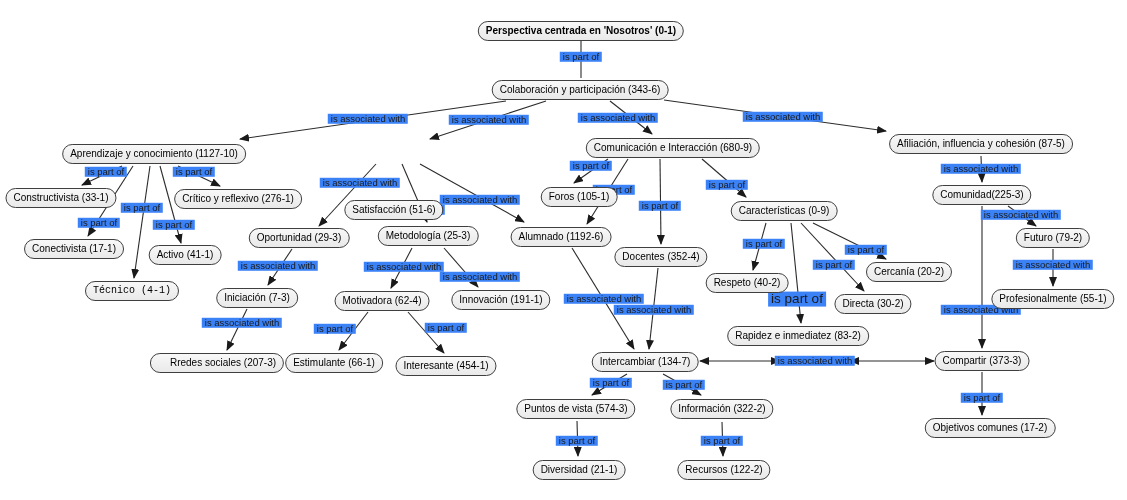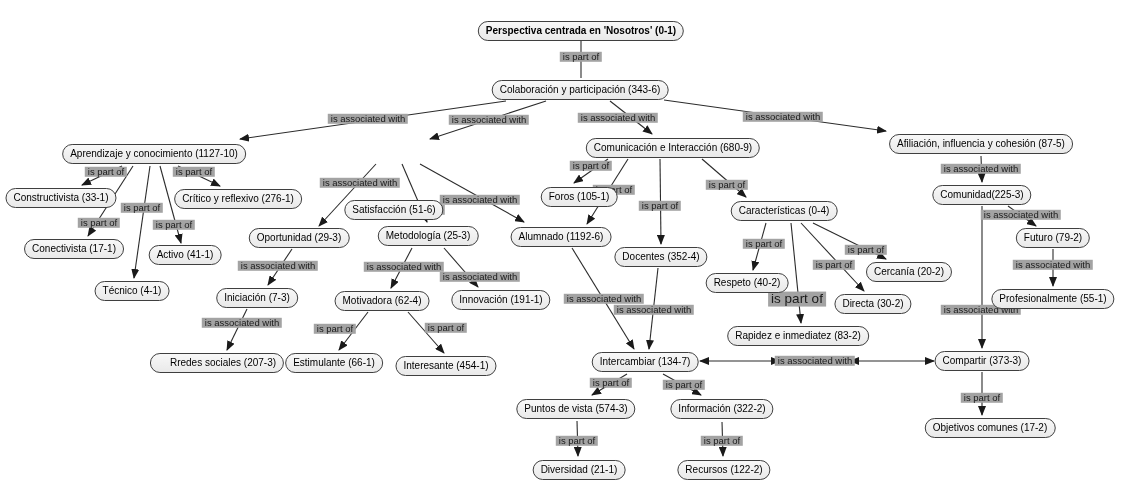--- a/index.html
+++ b/index.html
@@ -4,21 +4,21 @@
 <style>
   html,body{margin:0;padding:0;background:#ffffff;}
   #canvas{
     position:relative;width:1127px;height:500px;background:#ffffff;
     font-family:"Liberation Sans",sans-serif;overflow:hidden;
   }
   #edges-svg{position:absolute;left:0;top:0;width:1127px;height:500px;z-index:1;}
   .edge-line{stroke:#2b2b2b;stroke-width:1.1;fill:none;}
   .edge-label{
     position:absolute;transform:translate(-50%,-50%);
-    font-size:9.5px;line-height:1.1;color:#1a1a1a;background:#a3a3a3;
+    font-size:9.5px;line-height:1.1;color:#1a1a1a;background:#3b82f6;
     padding:0 3px;white-space:nowrap;z-index:2;
   }
   .edge-label.big{font-size:13.5px;}
   .node{
     position:absolute;transform:translate(-50%,-50%);
     background:linear-gradient(180deg,#f8f8f8,#e9e9e9);
     border:1.4px solid #3f3f3f;border-radius:10px;
     padding:3px 7px;font-size:10px;line-height:1.2;color:#000;
     white-space:nowrap;z-index:3;text-align:center;
   }
@@ -125,33 +125,33 @@
       <div class="node root" style="left: 581px; top: 31px;">Perspectiva centrada en 'Nosotros' (0-1)</div>
       <div class="node" style="left: 580px; top: 90px;">Colaboración y participación (343-6)</div>
       <div class="node" style="left: 154px; top: 154px;">Aprendizaje y conocimiento (1127-10)</div>
       <div class="node" style="left: 394px; top: 170px; margin-top: 40px;">Satisfacción (51-6)</div>
       <div class="node" style="left: 673px; top: 148px;">Comunicación e Interacción (680-9)</div>
       <div class="node" style="left: 981px; top: 144px;">Afiliación, influencia y cohesión (87-5)</div>
       <div class="node" style="left: 61px; top: 198px;">Constructivista (33-1)</div>
       <div class="node" style="left: 238px; top: 199px;">Crítico y reflexivo (276-1)</div>
       <div class="node" style="left: 74px; top: 249px;">Conectivista (17-1)</div>
       <div class="node" style="left: 185px; top: 255px;">Activo (41-1)</div>
-      <div class="node" style="left: 132px; top: 291px;">Técnico (4-1)</div>
+      <div class="node" style="left: 132px; top: 291px; font-family: Liberation Mono, monospace;">Técnico (4-1)</div>
       <div class="node" style="left: 299px; top: 238px;">Oportunidad (29-3)</div>
       <div class="node" style="left: 257px; top: 298px;">Iniciación (7-3)</div>
       <div class="node" style="left: 217px; top: 363px; padding-left: 19px;">Rredes sociales (207-3)</div>
       <div class="node" style="left: 428px; top: 236px;">Metodología (25-3)</div>
       <div class="node" style="left: 382px; top: 301px;">Motivadora (62-4)</div>
       <div class="node" style="left: 501px; top: 300px;">Innovación (191-1)</div>
       <div class="node" style="left: 334px; top: 363px;">Estimulante (66-1)</div>
       <div class="node" style="left: 446px; top: 366px;">Interesante (454-1)</div>
       <div class="node" style="left: 579px; top: 197px;">Foros (105-1)</div>
       <div class="node" style="left: 561px; top: 237px;">Alumnado (1192-6)</div>
       <div class="node" style="left: 661px; top: 257px;">Docentes (352-4)</div>
-      <div class="node" style="left: 784px; top: 211px;">Características (0-4)</div>
+      <div class="node" style="left: 784px; top: 211px;">Características (0-9)</div>
       <div class="node" style="left: 747px; top: 283px;">Respeto (40-2)</div>
       <div class="node" style="left: 873px; top: 304px; text-align: right;">Directa (30-2)</div>
       <div class="node" style="left: 909px; top: 272px;">Cercanía (20-2)</div>
       <div class="node" style="left: 798px; top: 336px;">Rapidez e inmediatez (83-2)</div>
       <div class="node" style="left: 645px; top: 362px;">Intercambiar (134-7)</div>
       <div class="node" style="left: 982px; top: 195px;">Comunidad(225-3)</div>
       <div class="node" style="left: 1053px; top: 238px;">Futuro (79-2)</div>
       <div class="node" style="left: 1053px; top: 299px;">Profesionalmente (55-1)</div>
       <div class="node" style="left: 982px; top: 361px;">Compartir (373-3)</div>
       <div class="node" style="left: 576px; top: 409px;">Puntos de vista (574-3)</div>

